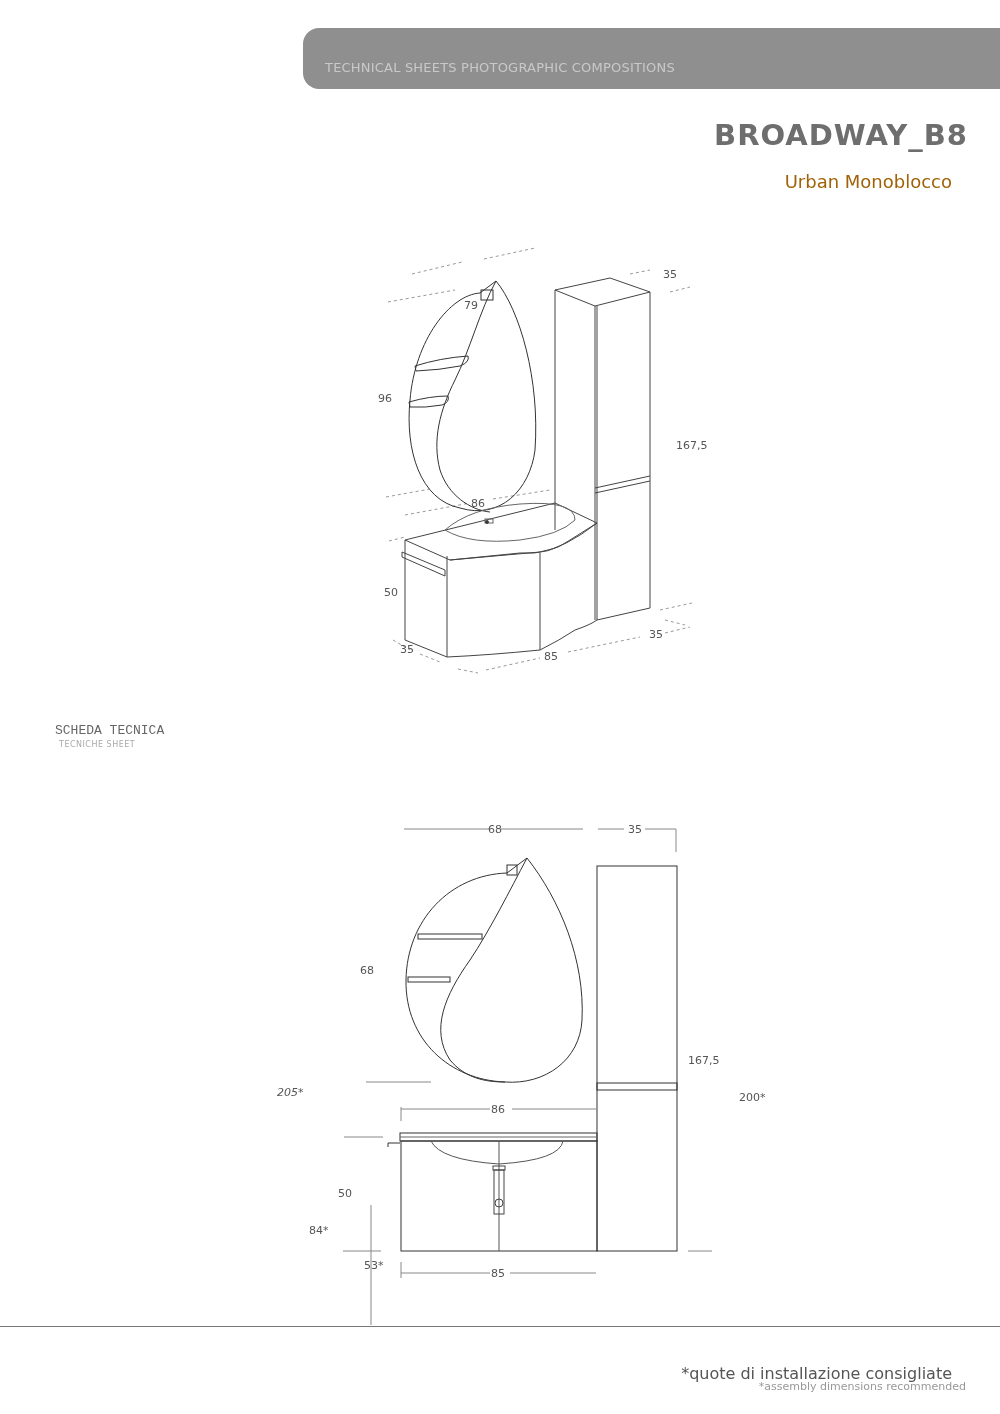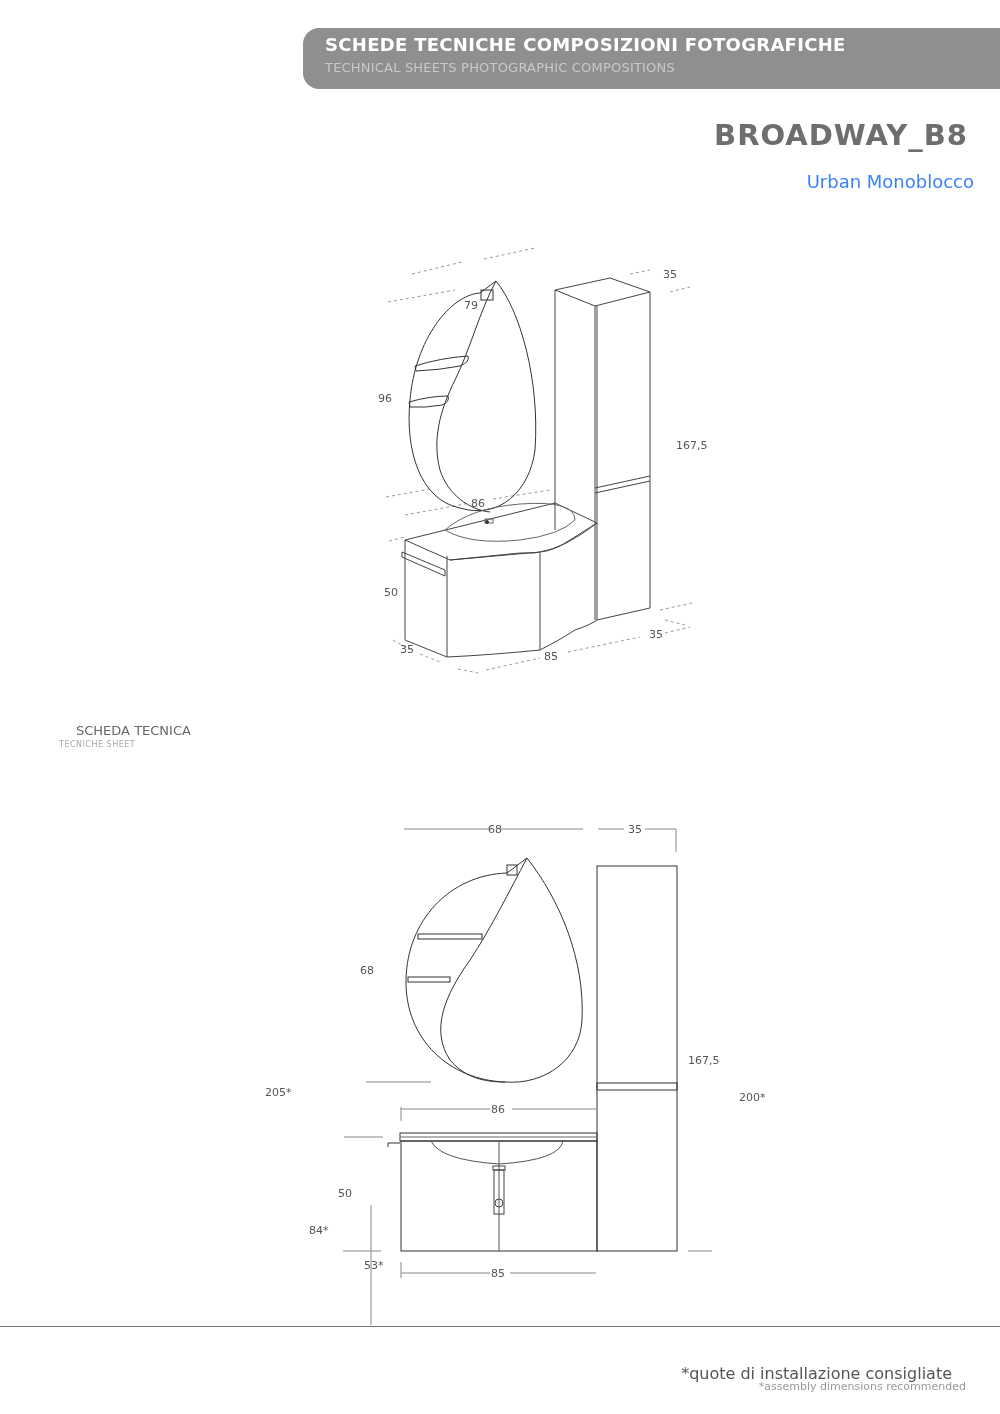--- a/index.html
+++ b/index.html
@@ -15,45 +15,44 @@
     }
     .header-sub {
       position: absolute; left: 22px; top: 32px; font-size: 13px; color: #c9c9c9;
       letter-spacing: 0.2px; white-space: nowrap;
     }
     .product-name {
       position: absolute; right: 32px; top: 118px; font-size: 29px; color: #6e6e6e;
       letter-spacing: 1px; font-weight: bold;
     }
     .product-sub {
-      position: absolute; right: 26px; top: 171px; font-size: 18px; color: #3b82f6;
+      position: absolute; right: 48px; top: 171px; font-size: 18px; color: #a16207;
     }
     .sheet-title {
-      position: absolute; left: 76px; top: 723px; font-size: 13px; color: #666;
+      position: absolute; left: 55px; top: 723px; font-size: 13px; color: #666; font-family: Liberation Mono, monospace;
     }
     .sheet-sub {
       position: absolute; left: 59px; top: 740px; font-size: 8px; color: #aaa; letter-spacing: 0.5px;
     }
     .footer-line {
       position: absolute; left: 0; top: 1326px; width: 1000px; height: 1px; background: #777;
     }
     .note-it {
       position: absolute; right: 48px; top: 1364px; font-size: 16px; color: #555;
     }
     .note-en {
       position: absolute; right: 34px; top: 1380px; font-size: 11px; color: #999;
     }
     svg.drawing { position: absolute; left: 0; top: 0; }
     .dim { position: absolute; font-family: "DejaVu Sans", sans-serif; font-size: 11px; color: #555; }
   </style>
 </head>
 <body>
 
 <div class="header-bar">
-  <div class="header-title">SCHEDE TECNICHE COMPOSIZIONI FOTOGRAFICHE</div>
   <div class="header-sub">TECHNICAL SHEETS PHOTOGRAPHIC COMPOSITIONS</div>
 </div>
 
 <div class="product-name">BROADWAY_B8</div>
 <div class="product-sub">Urban Monoblocco</div>
 
 <svg class="drawing" width="1000" height="1414" viewBox="0 0 1000 1414">
   <g fill="none" stroke="#444" stroke-width="1">
 
     <g stroke="#999" stroke-dasharray="3,3">
@@ -153,21 +152,21 @@
 <span class="dim" style="left:544px;top:650px;">85</span>
 <span class="dim" style="left:649px;top:628px;">35</span>
 
 <div class="sheet-title">SCHEDA TECNICA</div>
 <div class="sheet-sub">TECNICHE SHEET</div>
 
 <span class="dim" style="left:488px;top:823px;">68</span>
 <span class="dim" style="left:628px;top:823px;">35</span>
 <span class="dim" style="left:360px;top:964px;">68</span>
 <span class="dim" style="left:688px;top:1054px;">167,5</span>
-<span class="dim" style="left:265px;top:1086px;">205*</span>
+<span class="dim" style="left:277px;top:1086px;font-style:italic;">205*</span>
 <span class="dim" style="left:739px;top:1091px;">200*</span>
 <span class="dim" style="left:491px;top:1103px;">86</span>
 <span class="dim" style="left:338px;top:1187px;">50</span>
 <span class="dim" style="left:309px;top:1224px;">84*</span>
 <span class="dim" style="left:364px;top:1259px;">53*</span>
 <span class="dim" style="left:491px;top:1267px;">85</span>
 
 <div class="footer-line"></div>
 <div class="note-it">*quote di installazione consigliate</div>
 <div class="note-en">*assembly dimensions recommended</div>

